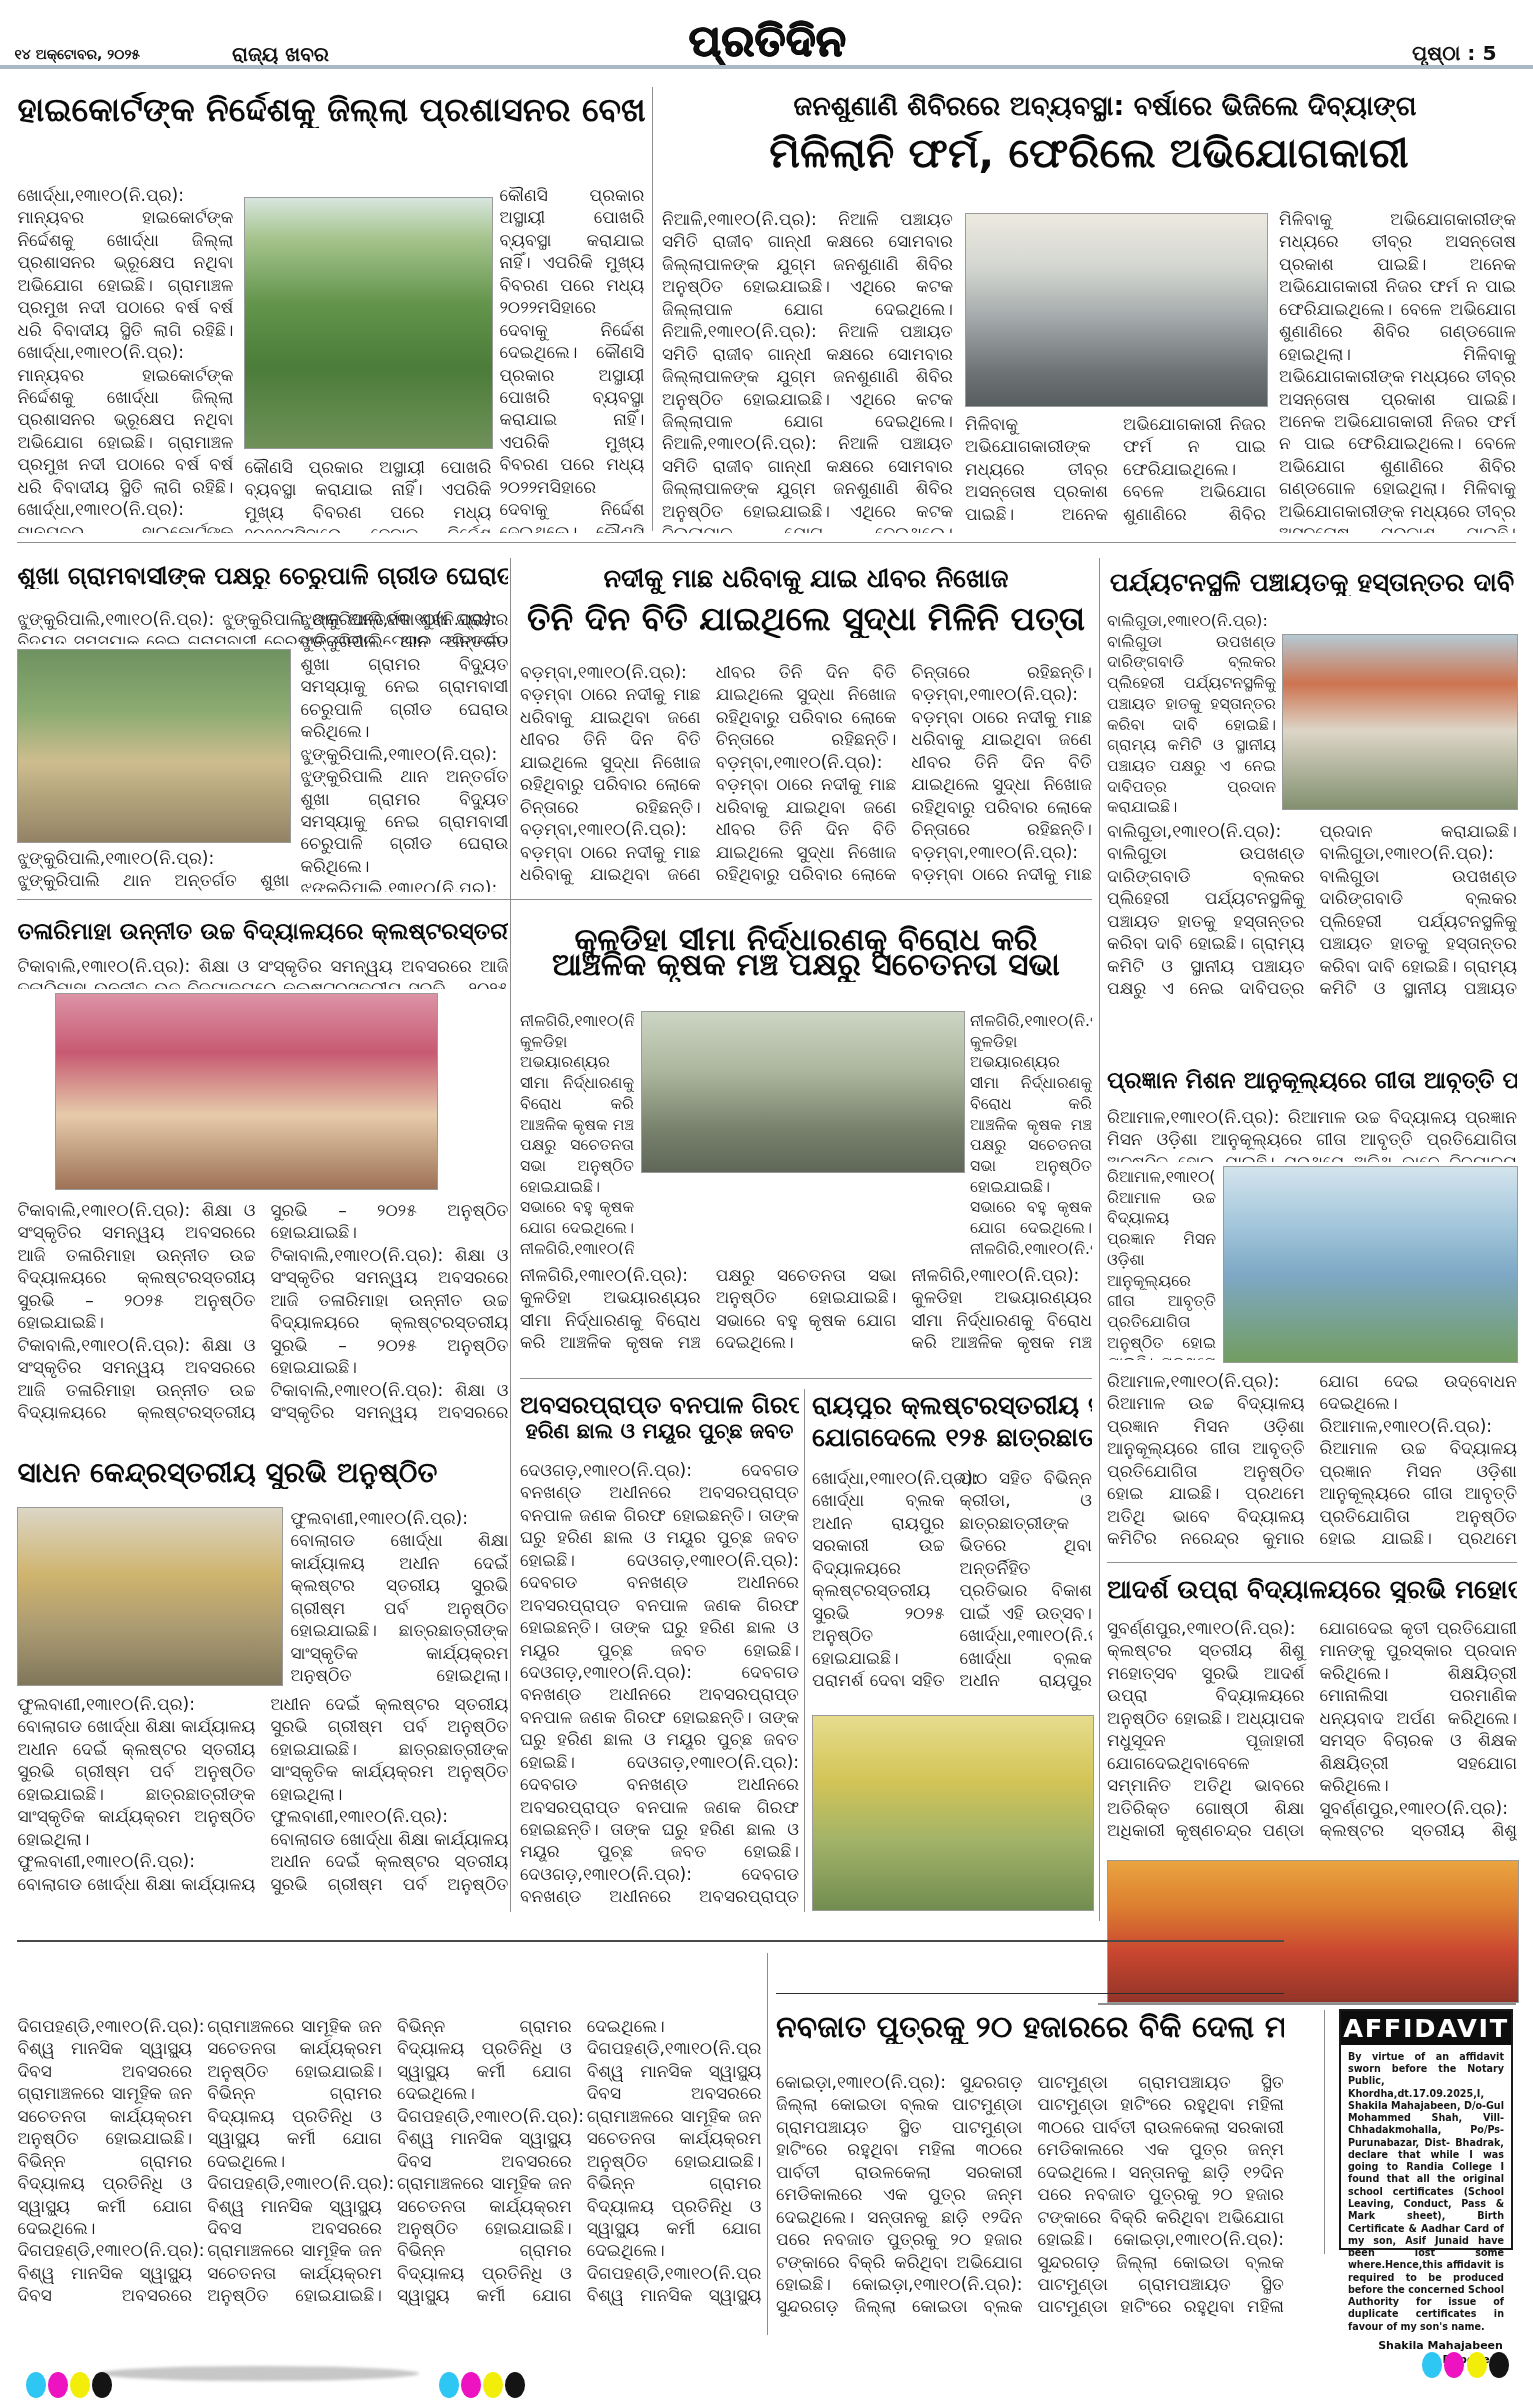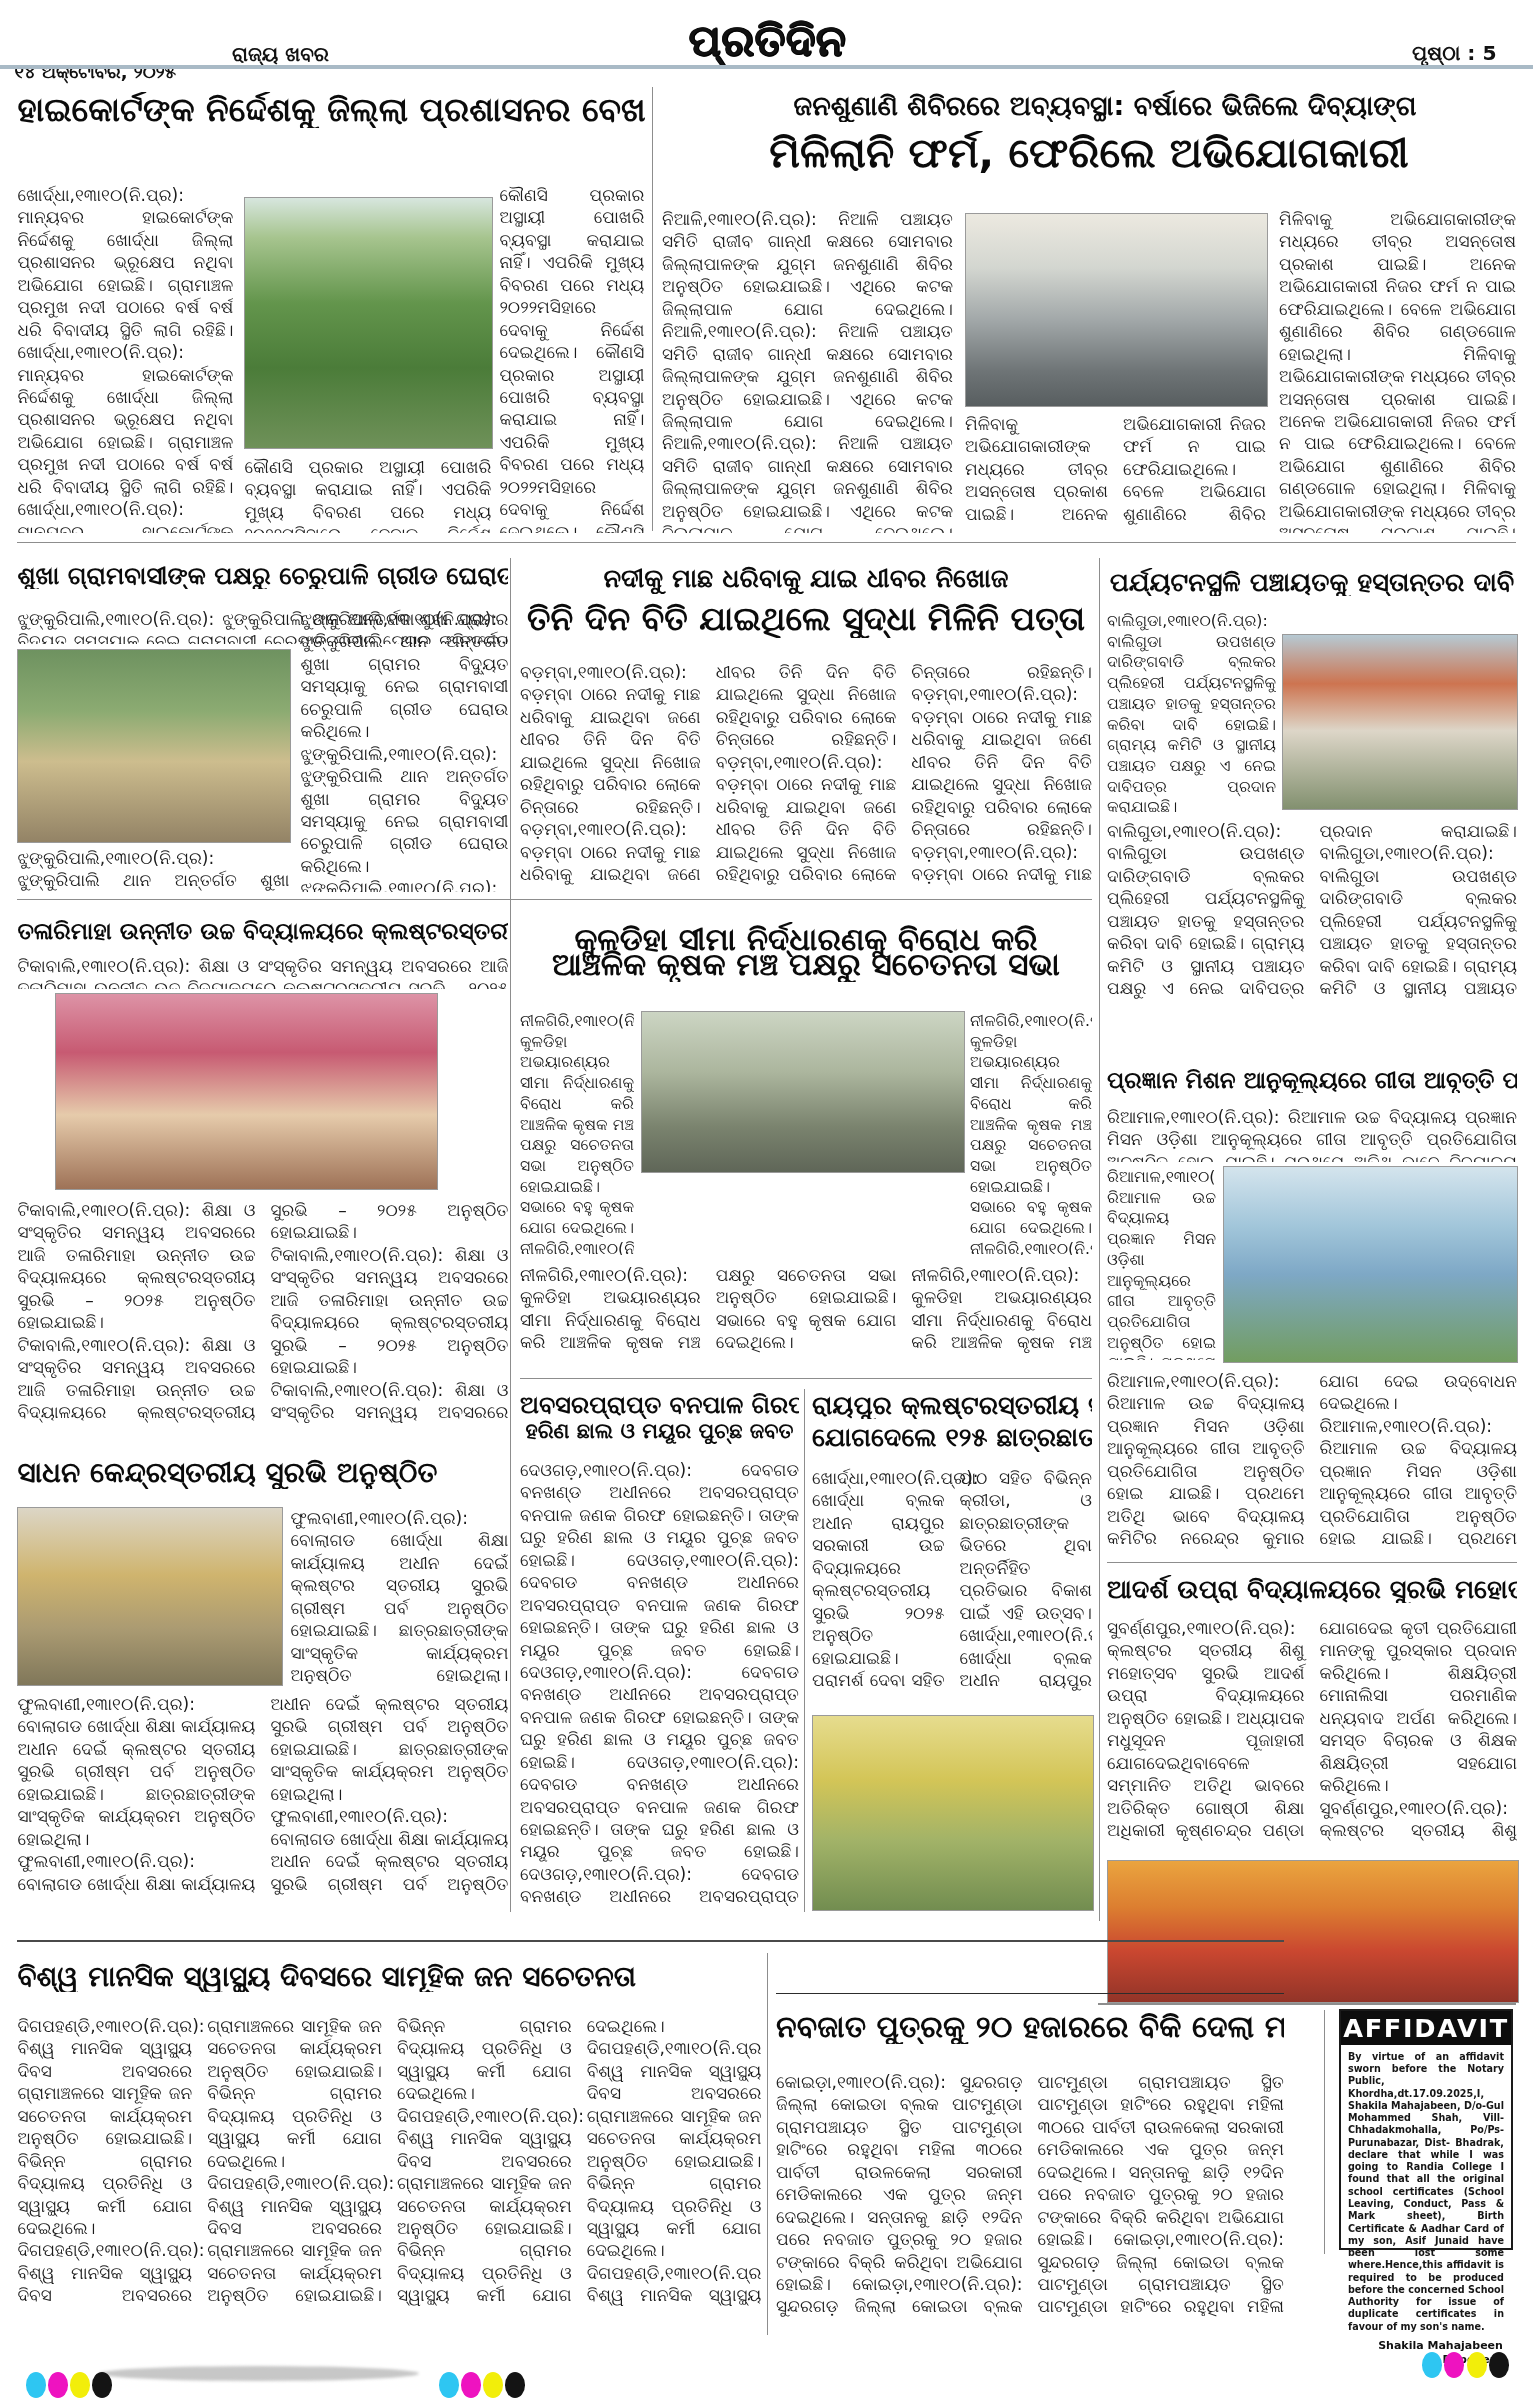--- a/index.html
+++ b/index.html
@@ -38,21 +38,21 @@
   #affidavit-sign{font-size:11px;font-weight:800;text-align:right;padding:3.5px 8.1px 0 0;line-height:1.3;}
   .dot{position:absolute;width:20px;height:25.6px;border-radius:50%;}
   .smudge{position:absolute;background:#c7c7c7;border-radius:50%;filter:blur(1.7px);}
   .mbox{border-top:1.7px solid #2c2c2c;}
 </style>
 </head>
 <body>
 
 <div id="canvas">
 
-  <div class="abs" style="left:14.5px;top:46px;font-size:18px;font-weight:700;margin-top:15px;">୧୪ ଅକ୍ଟୋବର, ୨୦୨୫</div>
+  <div class="abs" style="left:14.5px;top:46px;font-size:14px;font-weight:700;">୧୪ ଅକ୍ଟୋବର, ୨୦୨୫</div>
   <div class="abs" style="left:232px;top:42px;font-size:20px;font-weight:800;">ରାଜ୍ୟ ଖବର</div>
   <div id="masthead" class="abs" style="left:610px;top:15px;width:314px;text-align:center;font-size:43px;">ପ୍ରତିଦିନ</div>
   <div class="abs" style="left:1412px;top:41px;font-size:20.3px;font-weight:800;">ପୃଷ୍ଠା : 5</div>
   <div class="abs" style="left:0;top:65px;width:1533px;height:3.5px;background:#a9bac6;"></div>
 
   <div class="abs" style="left:17.4px;top:81px;width:628px;height:456px;">
     <div class="hl abs" style="left:0;top:10.5px;width:628px;font-size:33px;white-space:nowrap;">ହାଇକୋର୍ଟଙ୍କ ନିର୍ଦ୍ଦେଶକୁ ଜିଲ୍ଲା ପ୍ରଶାସନର ବେଖାତିର</div>
     <div class="btxt abs" style="left:0;top:103px;width:216px;height:349px;">ଖୋର୍ଦ୍ଧା,୧୩ା୧୦(ନି.ପ୍ର): ମାନ୍ୟବର ହାଇକୋର୍ଟଙ୍କ ନିର୍ଦ୍ଦେଶକୁ ଖୋର୍ଦ୍ଧା ଜିଲ୍ଲା ପ୍ରଶାସନର ଭ୍ରୂକ୍ଷେପ ନଥିବା ଅଭିଯୋଗ ହୋଇଛି। ଗ୍ରାମାଞ୍ଚଳ ପ୍ରମୁଖ ନଦୀ ପଠାରେ ବର୍ଷ ବର୍ଷ ଧରି ବିବାଦୀୟ ସ୍ଥିତି ଲାଗି ରହିଛି। ଖୋର୍ଦ୍ଧା,୧୩ା୧୦(ନି.ପ୍ର): ମାନ୍ୟବର ହାଇକୋର୍ଟଙ୍କ ନିର୍ଦ୍ଦେଶକୁ ଖୋର୍ଦ୍ଧା ଜିଲ୍ଲା ପ୍ରଶାସନର ଭ୍ରୂକ୍ଷେପ ନଥିବା ଅଭିଯୋଗ ହୋଇଛି। ଗ୍ରାମାଞ୍ଚଳ ପ୍ରମୁଖ ନଦୀ ପଠାରେ ବର୍ଷ ବର୍ଷ ଧରି ବିବାଦୀୟ ସ୍ଥିତି ଲାଗି ରହିଛି। ଖୋର୍ଦ୍ଧା,୧୩ା୧୦(ନି.ପ୍ର): ମାନ୍ୟବର ହାଇକୋର୍ଟଙ୍କ ନିର୍ଦ୍ଦେଶକୁ ଖୋର୍ଦ୍ଧା ଜିଲ୍ଲା ପ୍ରଶାସନର ଭ୍ରୂକ୍ଷେପ ନଥିବା ଅଭିଯୋଗ ହୋଇଛି। ଗ୍ରାମାଞ୍ଚଳ ପ୍ରମୁଖ ନଦୀ ପଠାରେ ବର୍ଷ ବର୍ଷ ଧରି ବିବାଦୀୟ ସ୍ଥିତି ଲାଗି ରହିଛି। ଖୋର୍ଦ୍ଧା,୧୩ା୧୦(ନି.ପ୍ର): ମାନ୍ୟବର ହାଇକୋର୍ଟଙ୍କ ନିର୍ଦ୍ଦେଶକୁ ଖୋର୍ଦ୍ଧା ଜିଲ୍ଲା ପ୍ରଶାସନର ଭ୍ରୂକ୍ଷେପ ନଥିବା ଅଭିଯୋଗ ହୋଇଛି। ଗ୍ରାମାଞ୍ଚଳ ପ୍ରମୁଖ ନଦୀ ପଠାରେ ବର୍ଷ ବର୍ଷ ଧରି ବିବାଦୀୟ ସ୍ଥିତି ଲାଗି ରହିଛି। ଖୋର୍ଦ୍ଧା,୧୩ା୧୦(ନି.ପ୍ର): ମାନ୍ୟବର ହାଇକୋର୍ଟଙ୍କ ନିର୍ଦ୍ଦେଶକୁ ଖୋର୍ଦ୍ଧା ଜିଲ୍ଲା ପ୍ରଶାସନର ଭ୍ରୂକ୍ଷେପ ନଥିବା ଅଭିଯୋଗ ହୋଇଛି। ଗ୍ରାମାଞ୍ଚଳ ପ୍ରମୁଖ ନଦୀ ପଠାରେ ବର୍ଷ ବର୍ଷ ଧରି ବିବାଦୀୟ ସ୍ଥିତି ଲାଗି ରହିଛି। </div>
     <div class="photo ph-a abs" style="left:227px;top:116px;width:247px;height:250px;"></div>
     <div class="btxt abs" style="left:227px;top:375px;width:247px;height:77px;">କୌଣସି ପ୍ରକାର ଅସ୍ଥାୟୀ ପୋଖରି ବ୍ୟବସ୍ଥା କରାଯାଇ ନାହିଁ। ଏପରିକି ମୁଖ୍ୟ ବିବରଣ ପରେ ମଧ୍ୟ ୨୦୨୨ମସିହାରେ ଦେବାକୁ ନିର୍ଦ୍ଦେଶ ଦେଇଥିଲେ। କୌଣସି ପ୍ରକାର ଅସ୍ଥାୟୀ ପୋଖରି ବ୍ୟବସ୍ଥା କରାଯାଇ ନାହିଁ। ଏପରିକି ମୁଖ୍ୟ ବିବରଣ ପରେ ମଧ୍ୟ ୨୦୨୨ମସିହାରେ ଦେବାକୁ ନିର୍ଦ୍ଦେଶ ଦେଇଥିଲେ। </div>
@@ -152,21 +152,20 @@
   <div class="abs" style="left:1107px;top:1569px;width:410px;height:433px;">
     <div class="hl abs" style="left:0;top:5.8px;width:410px;font-size:25.6px;white-space:nowrap;">ଆଦର୍ଶ ଉପ୍ରା ବିଦ୍ୟାଳୟରେ ସୁରଭି ମହୋତ୍ସବ</div>
     <div class="btxt cols2 abs" style="left:0;top:48px;width:410px;height:238px;">ସୁବର୍ଣ୍ଣପୁର,୧୩ା୧୦(ନି.ପ୍ର): କ୍ଲଷ୍ଟର ସ୍ତରୀୟ ଶିଶୁ ମହୋତ୍ସବ ସୁରଭି ଆଦର୍ଶ ଉପ୍ରା ବିଦ୍ୟାଳୟରେ ଅନୁଷ୍ଠିତ ହୋଇଛି। ଅଧ୍ୟାପକ ମଧୁସୂଦନ ପୂଜାହାରୀ ଯୋଗଦେଇଥିବାବେଳେ ସମ୍ମାନିତ ଅତିଥି ଭାବରେ ଅତିରିକ୍ତ ଗୋଷ୍ଠୀ ଶିକ୍ଷା ଅଧିକାରୀ କୃଷ୍ଣଚନ୍ଦ୍ର ପଣ୍ଡା ଯୋଗଦେଇ କୃତୀ ପ୍ରତିଯୋଗୀ ମାନଙ୍କୁ ପୁରସ୍କାର ପ୍ରଦାନ କରିଥିଲେ। ଶିକ୍ଷୟିତ୍ରୀ ମୋନାଲିସା ପରମାଣିକ ଧନ୍ୟବାଦ ଅର୍ପଣ କରିଥିଲେ। ସମସ୍ତ ବିଚାରକ ଓ ଶିକ୍ଷକ ଶିକ୍ଷୟିତ୍ରୀ ସହଯୋଗ କରିଥିଲେ। ସୁବର୍ଣ୍ଣପୁର,୧୩ା୧୦(ନି.ପ୍ର): କ୍ଲଷ୍ଟର ସ୍ତରୀୟ ଶିଶୁ ମହୋତ୍ସବ ସୁରଭି ଆଦର୍ଶ ଉପ୍ରା ବିଦ୍ୟାଳୟରେ ଅନୁଷ୍ଠିତ ହୋଇଛି। ଅଧ୍ୟାପକ ମଧୁସୂଦନ ପୂଜାହାରୀ ଯୋଗଦେଇଥିବାବେଳେ ସମ୍ମାନିତ ଅତିଥି ଭାବରେ ଅତିରିକ୍ତ ଗୋଷ୍ଠୀ ଶିକ୍ଷା ଅଧିକାରୀ କୃଷ୍ଣଚନ୍ଦ୍ର ପଣ୍ଡା ଯୋଗଦେଇ କୃତୀ ପ୍ରତିଯୋଗୀ ମାନଙ୍କୁ ପୁରସ୍କାର ପ୍ରଦାନ କରିଥିଲେ। ଶିକ୍ଷୟିତ୍ରୀ ମୋନାଲିସା ପରମାଣିକ ଧନ୍ୟବାଦ ଅର୍ପଣ କରିଥିଲେ। ସମସ୍ତ ବିଚାରକ ଓ ଶିକ୍ଷକ ଶିକ୍ଷୟିତ୍ରୀ ସହଯୋଗ କରିଥିଲେ। ସୁବର୍ଣ୍ଣପୁର,୧୩ା୧୦(ନି.ପ୍ର): କ୍ଲଷ୍ଟର ସ୍ତରୀୟ ଶିଶୁ ମହୋତ୍ସବ ସୁରଭି ଆଦର୍ଶ ଉପ୍ରା ବିଦ୍ୟାଳୟରେ ଅନୁଷ୍ଠିତ ହୋଇଛି। ଅଧ୍ୟାପକ ମଧୁସୂଦନ ପୂଜାହାରୀ ଯୋଗଦେଇଥିବାବେଳେ ସମ୍ମାନିତ ଅତିଥି ଭାବରେ ଅତିରିକ୍ତ ଗୋଷ୍ଠୀ ଶିକ୍ଷା ଅଧିକାରୀ କୃଷ୍ଣଚନ୍ଦ୍ର ପଣ୍ଡା ଯୋଗଦେଇ କୃତୀ ପ୍ରତିଯୋଗୀ ମାନଙ୍କୁ ପୁରସ୍କାର ପ୍ରଦାନ କରିଥିଲେ। ଶିକ୍ଷୟିତ୍ରୀ ମୋନାଲିସା ପରମାଣିକ ଧନ୍ୟବାଦ ଅର୍ପଣ କରିଥିଲେ। ସମସ୍ତ ବିଚାରକ ଓ ଶିକ୍ଷକ ଶିକ୍ଷୟିତ୍ରୀ ସହଯୋଗ କରିଥିଲେ। </div>
     <div class="photo ph-k abs" style="left:0;top:291px;width:410px;height:141px;"></div>
   </div>
 
   <div class="hrule abs" style="left:1098px;top:2003px;width:418px;height:1.7px;"></div>
   <div class="hrule dark abs" style="left:17.4px;top:1940px;width:1267px;"></div>
 
   <div class="abs" style="left:17.4px;top:1953px;width:744px;height:383px;">
-    <div class="hl abs" style="left:0;top:8.1px;width:744px;font-size:28px;white-space:nowrap;text-align:left;">ବିଶ୍ୱ ମାନସିକ ସ୍ୱାସ୍ଥ୍ୟ ଦିବସରେ ସାମୂହିକ ଜନ ସଚେତନତା</div>
     <div class="btxt cols4 abs" style="left:0;top:62px;width:744px;height:314px;">ଦିଗପହଣ୍ଡି,୧୩ା୧୦(ନି.ପ୍ର): ବିଶ୍ୱ ମାନସିକ ସ୍ୱାସ୍ଥ୍ୟ ଦିବସ ଅବସରରେ ଗ୍ରାମାଞ୍ଚଳରେ ସାମୂହିକ ଜନ ସଚେତନତା କାର୍ଯ୍ୟକ୍ରମ ଅନୁଷ୍ଠିତ ହୋଇଯାଇଛି। ବିଭିନ୍ନ ଗ୍ରାମର ବିଦ୍ୟାଳୟ ପ୍ରତିନିଧି ଓ ସ୍ୱାସ୍ଥ୍ୟ କର୍ମୀ ଯୋଗ ଦେଇଥିଲେ। ଦିଗପହଣ୍ଡି,୧୩ା୧୦(ନି.ପ୍ର): ବିଶ୍ୱ ମାନସିକ ସ୍ୱାସ୍ଥ୍ୟ ଦିବସ ଅବସରରେ ଗ୍ରାମାଞ୍ଚଳରେ ସାମୂହିକ ଜନ ସଚେତନତା କାର୍ଯ୍ୟକ୍ରମ ଅନୁଷ୍ଠିତ ହୋଇଯାଇଛି। ବିଭିନ୍ନ ଗ୍ରାମର ବିଦ୍ୟାଳୟ ପ୍ରତିନିଧି ଓ ସ୍ୱାସ୍ଥ୍ୟ କର୍ମୀ ଯୋଗ ଦେଇଥିଲେ। ଦିଗପହଣ୍ଡି,୧୩ା୧୦(ନି.ପ୍ର): ବିଶ୍ୱ ମାନସିକ ସ୍ୱାସ୍ଥ୍ୟ ଦିବସ ଅବସରରେ ଗ୍ରାମାଞ୍ଚଳରେ ସାମୂହିକ ଜନ ସଚେତନତା କାର୍ଯ୍ୟକ୍ରମ ଅନୁଷ୍ଠିତ ହୋଇଯାଇଛି। ବିଭିନ୍ନ ଗ୍ରାମର ବିଦ୍ୟାଳୟ ପ୍ରତିନିଧି ଓ ସ୍ୱାସ୍ଥ୍ୟ କର୍ମୀ ଯୋଗ ଦେଇଥିଲେ। ଦିଗପହଣ୍ଡି,୧୩ା୧୦(ନି.ପ୍ର): ବିଶ୍ୱ ମାନସିକ ସ୍ୱାସ୍ଥ୍ୟ ଦିବସ ଅବସରରେ ଗ୍ରାମାଞ୍ଚଳରେ ସାମୂହିକ ଜନ ସଚେତନତା କାର୍ଯ୍ୟକ୍ରମ ଅନୁଷ୍ଠିତ ହୋଇଯାଇଛି। ବିଭିନ୍ନ ଗ୍ରାମର ବିଦ୍ୟାଳୟ ପ୍ରତିନିଧି ଓ ସ୍ୱାସ୍ଥ୍ୟ କର୍ମୀ ଯୋଗ ଦେଇଥିଲେ। ଦିଗପହଣ୍ଡି,୧୩ା୧୦(ନି.ପ୍ର): ବିଶ୍ୱ ମାନସିକ ସ୍ୱାସ୍ଥ୍ୟ ଦିବସ ଅବସରରେ ଗ୍ରାମାଞ୍ଚଳରେ ସାମୂହିକ ଜନ ସଚେତନତା କାର୍ଯ୍ୟକ୍ରମ ଅନୁଷ୍ଠିତ ହୋଇଯାଇଛି। ବିଭିନ୍ନ ଗ୍ରାମର ବିଦ୍ୟାଳୟ ପ୍ରତିନିଧି ଓ ସ୍ୱାସ୍ଥ୍ୟ କର୍ମୀ ଯୋଗ ଦେଇଥିଲେ। ଦିଗପହଣ୍ଡି,୧୩ା୧୦(ନି.ପ୍ର): ବିଶ୍ୱ ମାନସିକ ସ୍ୱାସ୍ଥ୍ୟ ଦିବସ ଅବସରରେ ଗ୍ରାମାଞ୍ଚଳରେ ସାମୂହିକ ଜନ ସଚେତନତା କାର୍ଯ୍ୟକ୍ରମ ଅନୁଷ୍ଠିତ ହୋଇଯାଇଛି। ବିଭିନ୍ନ ଗ୍ରାମର ବିଦ୍ୟାଳୟ ପ୍ରତିନିଧି ଓ ସ୍ୱାସ୍ଥ୍ୟ କର୍ମୀ ଯୋଗ ଦେଇଥିଲେ। ଦିଗପହଣ୍ଡି,୧୩ା୧୦(ନି.ପ୍ର): ବିଶ୍ୱ ମାନସିକ ସ୍ୱାସ୍ଥ୍ୟ ଦିବସ ଅବସରରେ ଗ୍ରାମାଞ୍ଚଳରେ ସାମୂହିକ ଜନ ସଚେତନତା କାର୍ଯ୍ୟକ୍ରମ ଅନୁଷ୍ଠିତ ହୋଇଯାଇଛି। ବିଭିନ୍ନ ଗ୍ରାମର ବିଦ୍ୟାଳୟ ପ୍ରତିନିଧି ଓ ସ୍ୱାସ୍ଥ୍ୟ କର୍ମୀ ଯୋଗ ଦେଇଥିଲେ। ଦିଗପହଣ୍ଡି,୧୩ା୧୦(ନି.ପ୍ର): ବିଶ୍ୱ ମାନସିକ ସ୍ୱାସ୍ଥ୍ୟ ଦିବସ ଅବସରରେ ଗ୍ରାମାଞ୍ଚଳରେ ସାମୂହିକ ଜନ ସଚେତନତା କାର୍ଯ୍ୟକ୍ରମ ଅନୁଷ୍ଠିତ ହୋଇଯାଇଛି। ବିଭିନ୍ନ ଗ୍ରାମର ବିଦ୍ୟାଳୟ ପ୍ରତିନିଧି ଓ ସ୍ୱାସ୍ଥ୍ୟ କର୍ମୀ ଯୋଗ ଦେଇଥିଲେ। </div>
   </div>
 
   <div class="vrule abs" style="left:767px;top:1953px;height:382px;"></div>
 
   <div class="abs mbox" style="left:776px;top:1993px;width:508px;height:346px;">
     <div class="hl abs" style="left:0;top:16.3px;width:508px;font-size:30px;white-space:nowrap;">ନବଜାତ ପୁତ୍ରକୁ ୨୦ ହଜାରରେ ବିକି ଦେଲା ମାଆ!</div>
     <div class="btxt cols2 abs" style="left:0;top:77px;width:508px;height:260px;">କୋଇଡ଼ା,୧୩ା୧୦(ନି.ପ୍ର): ସୁନ୍ଦରଗଡ଼ ଜିଲ୍ଲା କୋଇଡା ବ୍ଲକ ପାଟମୁଣ୍ଡା ଗ୍ରାମପଞ୍ଚାୟତ ସ୍ଥିତ ପାଟମୁଣ୍ଡା ହାଟିଂରେ ରହୁଥିବା ମହିଳା ୩୦ରେ ପାର୍ବତୀ ରାଉଳକେଲା ସରକାରୀ ମେଡିକାଲରେ ଏକ ପୁତ୍ର ଜନ୍ମ ଦେଇଥିଲେ। ସନ୍ତାନକୁ ଛାଡ଼ି ୧୨ଦିନ ପରେ ନବଜାତ ପୁତ୍ରକୁ ୨୦ ହଜାର ଟଙ୍କାରେ ବିକ୍ରି କରିଥିବା ଅଭିଯୋଗ ହୋଇଛି। କୋଇଡ଼ା,୧୩ା୧୦(ନି.ପ୍ର): ସୁନ୍ଦରଗଡ଼ ଜିଲ୍ଲା କୋଇଡା ବ୍ଲକ ପାଟମୁଣ୍ଡା ଗ୍ରାମପଞ୍ଚାୟତ ସ୍ଥିତ ପାଟମୁଣ୍ଡା ହାଟିଂରେ ରହୁଥିବା ମହିଳା ୩୦ରେ ପାର୍ବତୀ ରାଉଳକେଲା ସରକାରୀ ମେଡିକାଲରେ ଏକ ପୁତ୍ର ଜନ୍ମ ଦେଇଥିଲେ। ସନ୍ତାନକୁ ଛାଡ଼ି ୧୨ଦିନ ପରେ ନବଜାତ ପୁତ୍ରକୁ ୨୦ ହଜାର ଟଙ୍କାରେ ବିକ୍ରି କରିଥିବା ଅଭିଯୋଗ ହୋଇଛି। କୋଇଡ଼ା,୧୩ା୧୦(ନି.ପ୍ର): ସୁନ୍ଦରଗଡ଼ ଜିଲ୍ଲା କୋଇଡା ବ୍ଲକ ପାଟମୁଣ୍ଡା ଗ୍ରାମପଞ୍ଚାୟତ ସ୍ଥିତ ପାଟମୁଣ୍ଡା ହାଟିଂରେ ରହୁଥିବା ମହିଳା ୩୦ରେ ପାର୍ବତୀ ରାଉଳକେଲା ସରକାରୀ ମେଡିକାଲରେ ଏକ ପୁତ୍ର ଜନ୍ମ ଦେଇଥିଲେ। ସନ୍ତାନକୁ ଛାଡ଼ି ୧୨ଦିନ ପରେ ନବଜାତ ପୁତ୍ରକୁ ୨୦ ହଜାର ଟଙ୍କାରେ ବିକ୍ରି କରିଥିବା ଅଭିଯୋଗ ହୋଇଛି। କୋଇଡ଼ା,୧୩ା୧୦(ନି.ପ୍ର): ସୁନ୍ଦରଗଡ଼ ଜିଲ୍ଲା କୋଇଡା ବ୍ଲକ ପାଟମୁଣ୍ଡା ଗ୍ରାମପଞ୍ଚାୟତ ସ୍ଥିତ ପାଟମୁଣ୍ଡା ହାଟିଂରେ ରହୁଥିବା ମହିଳା ୩୦ରେ ପାର୍ବତୀ ରାଉଳକେଲା ସରକାରୀ ମେଡିକାଲରେ ଏକ ପୁତ୍ର ଜନ୍ମ ଦେଇଥିଲେ। ସନ୍ତାନକୁ ଛାଡ଼ି ୧୨ଦିନ ପରେ ନବଜାତ ପୁତ୍ରକୁ ୨୦ ହଜାର ଟଙ୍କାରେ ବିକ୍ରି କରିଥିବା ଅଭିଯୋଗ ହୋଇଛି। କୋଇଡ଼ା,୧୩ା୧୦(ନି.ପ୍ର): ସୁନ୍ଦରଗଡ଼ ଜିଲ୍ଲା କୋଇଡା ବ୍ଲକ ପାଟମୁଣ୍ଡା ଗ୍ରାମପଞ୍ଚାୟତ ସ୍ଥିତ ପାଟମୁଣ୍ଡା ହାଟିଂରେ ରହୁଥିବା ମହିଳା ୩୦ରେ ପାର୍ବତୀ ରାଉଳକେଲା ସରକାରୀ ମେଡିକାଲରେ ଏକ ପୁତ୍ର ଜନ୍ମ ଦେଇଥିଲେ। ସନ୍ତାନକୁ ଛାଡ଼ି ୧୨ଦିନ ପରେ ନବଜାତ ପୁତ୍ରକୁ ୨୦ ହଜାର ଟଙ୍କାରେ ବିକ୍ରି କରିଥିବା ଅଭିଯୋଗ ହୋଇଛି। </div>
   </div>
 

